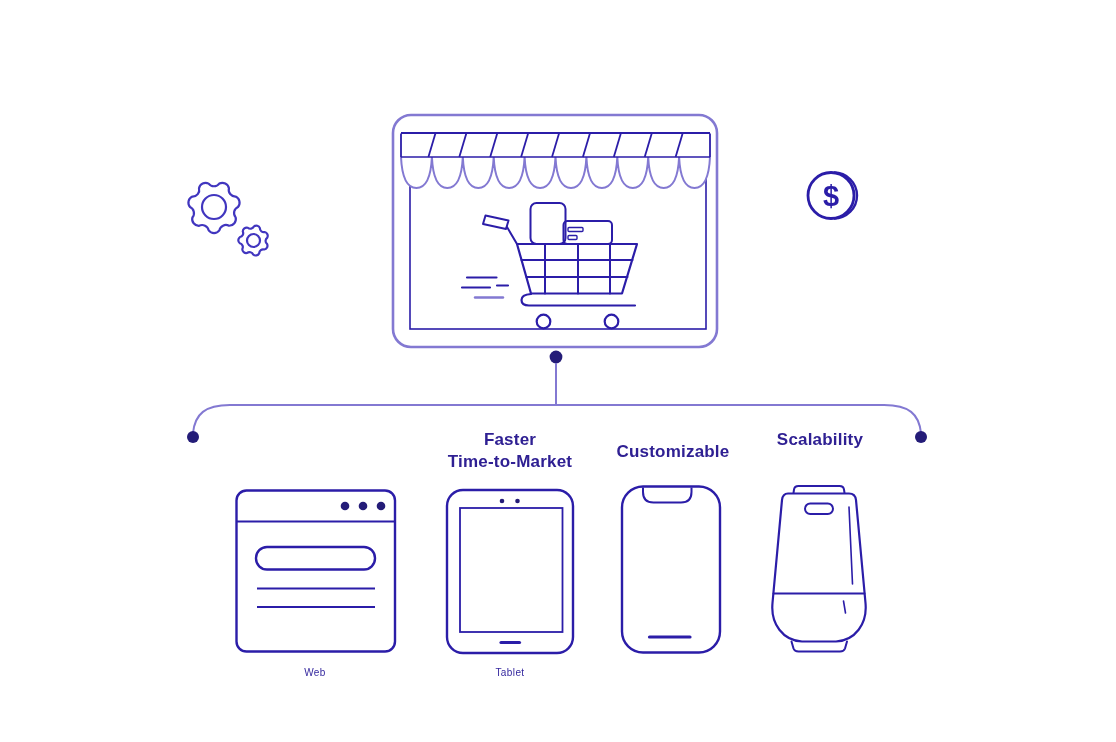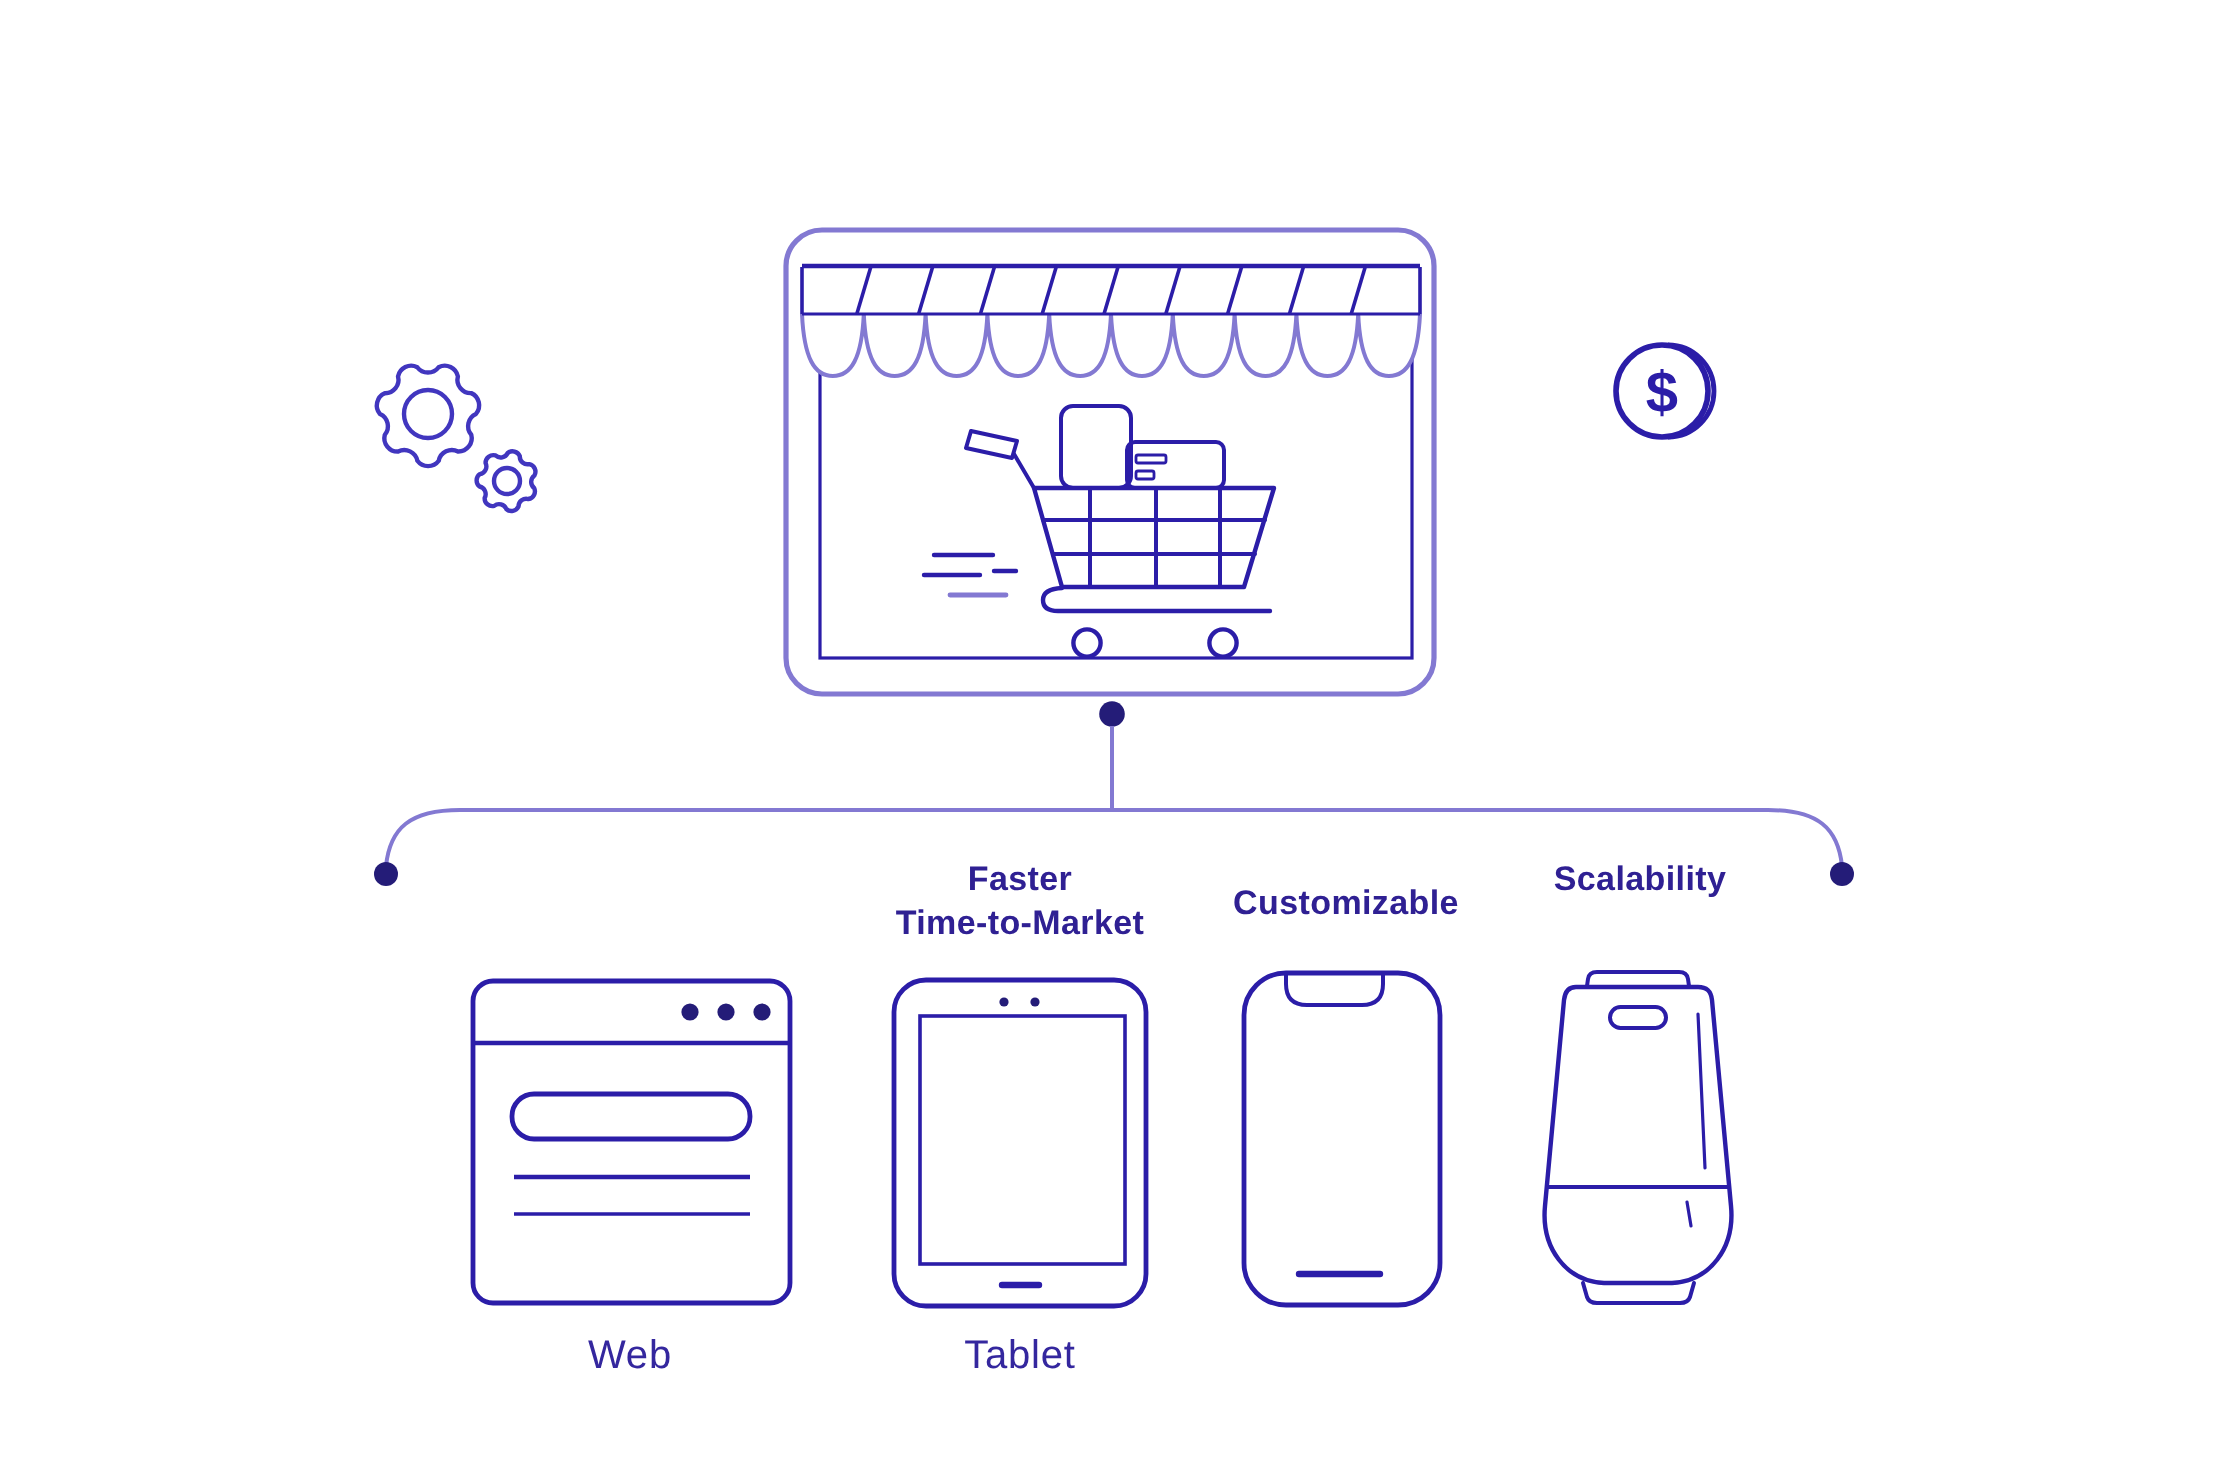--- a/index.html
+++ b/index.html
@@ -7,21 +7,21 @@
          font-family:"Liberation Sans",sans-serif;}
   svg{position:absolute;left:0;top:0;}
   .sd{stroke:#2b1da8;fill:none}
   .sm{stroke:#4136bf;fill:none}
   .sl{stroke:#8379d2;fill:none}
   .fd{fill:#241c78;stroke:none}
   .fw{fill:#ffffff;stroke:none}
   .branch-title{position:absolute;width:220px;text-align:center;font-weight:700;
                 font-size:17px;line-height:21.5px;color:#2f2093;letter-spacing:.2px;}
   .branch-title .tl{display:block;}
-  .device-label{position:absolute;width:220px;text-align:center;font-size:20px;
+  .device-label{position:absolute;width:220px;text-align:center;font-size:10px;
                 color:#34279e;letter-spacing:.4px;}
   .coin-symbol{font-family:"Liberation Sans",sans-serif;font-weight:700;font-size:29px;fill:#2b1da8;}
 </style>
 </head>
 <body>
 
 <div class="stage">
 
 <svg width="1116" height="742" viewBox="0 0 1116 742">
 

